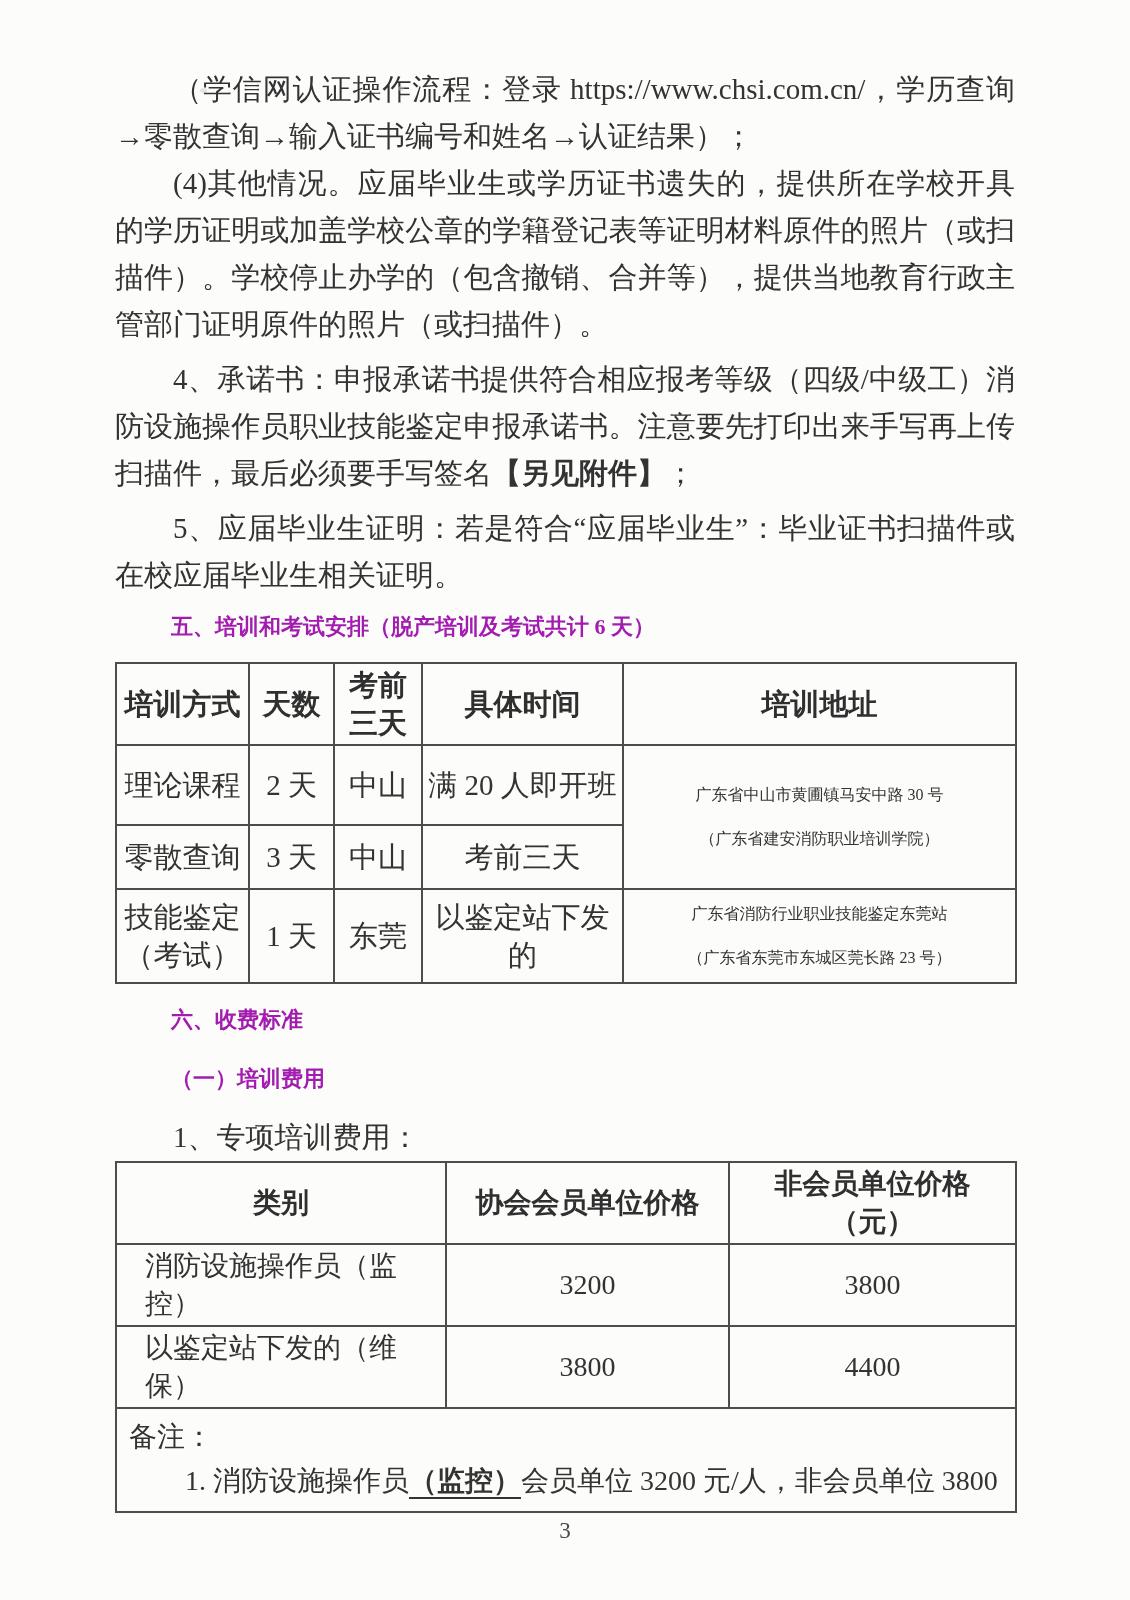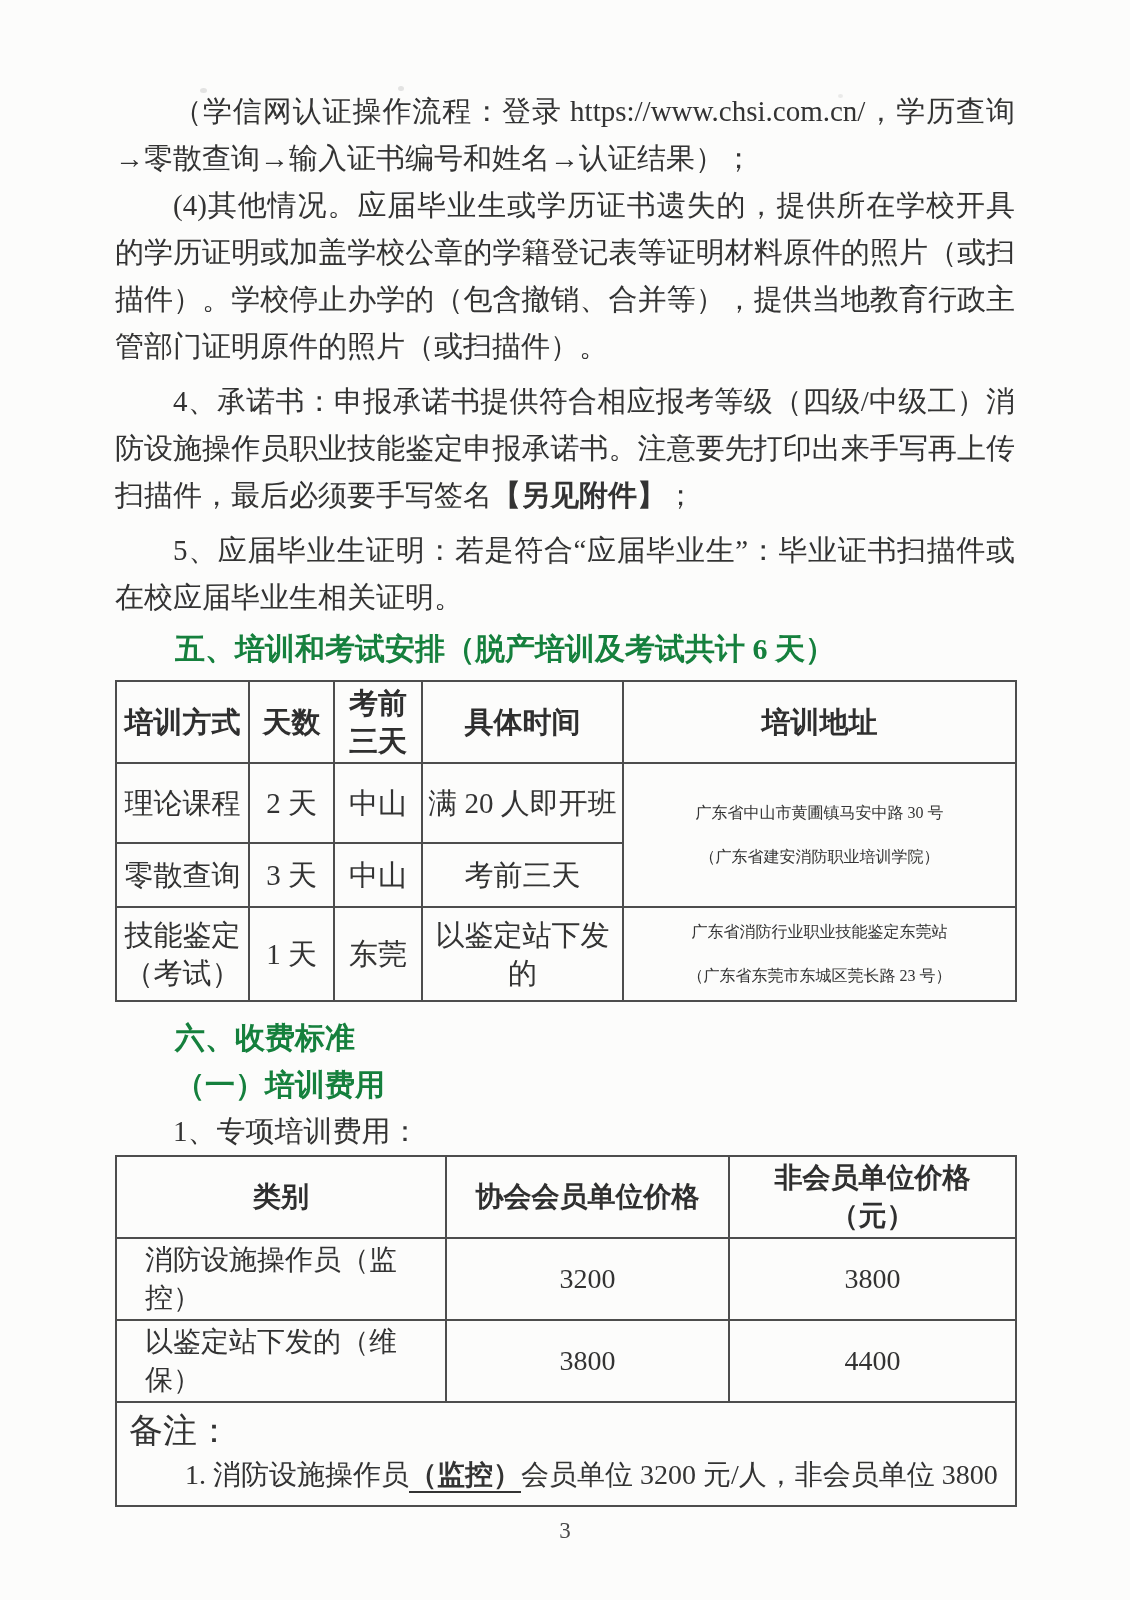--- a/index.html
+++ b/index.html
@@ -7,38 +7,38 @@
     width: 1130px; height: 1600px;
     background: #fcfcfb;
     color: #333333;
     font-family: "Liberation Serif", "DejaVu Serif", serif;
     position: relative;
     overflow: hidden;
   }
   .page {
     box-sizing: border-box;
     width: 1130px; height: 1600px;
-    padding: 88px 115px 0 115px;
+    padding: 66px 115px 0 115px;
     position: relative;
   }
   .para {
     font-size: 29px;
     line-height: 47px;
     text-align: justify;
     text-indent: 2em;
     margin: 0;
   }
   .para.spaced { margin-top: 8px; }
   .heading {
-    font-size: 30px;
+    font-size: 22px;
     font-weight: 700;
     line-height: 47px;
     text-indent: 2em;
-    margin: 0;
-    color: #15803d;
+    margin: 12px;
+    color: #a21caf;
   }
   .h-training { margin-top: 4px; }
   .h-fees { margin-top: 12px; }
   .bold { font-weight: 700; }
   .u {
     text-decoration: underline;
     text-decoration-thickness: 2px;
     text-underline-offset: 7px;
   }
   table {
@@ -67,21 +67,21 @@
   .t2 { margin-top: 0; }
   .t2 .hrow th { height: 72px; font-size: 28px; }
   .t2 .drow td { height: 57px; font-size: 28px; }
   .t2 .cat { text-align: left; padding-left: 28px; }
   .t2 .note {
     text-align: left;
     vertical-align: top;
     height: 88px;
     padding: 8px 12px 10px 12px;
   }
-  .note-label { font-size: 34px; line-height: 40px; }
+  .note-label { font-size: 28px; line-height: 40px; }
   .note-line {
     font-size: 28px;
     line-height: 40px;
     text-indent: 2em;
     margin-top: 4px;
     white-space: nowrap;
     overflow: hidden;
   }
   .footer {
     position: absolute;

